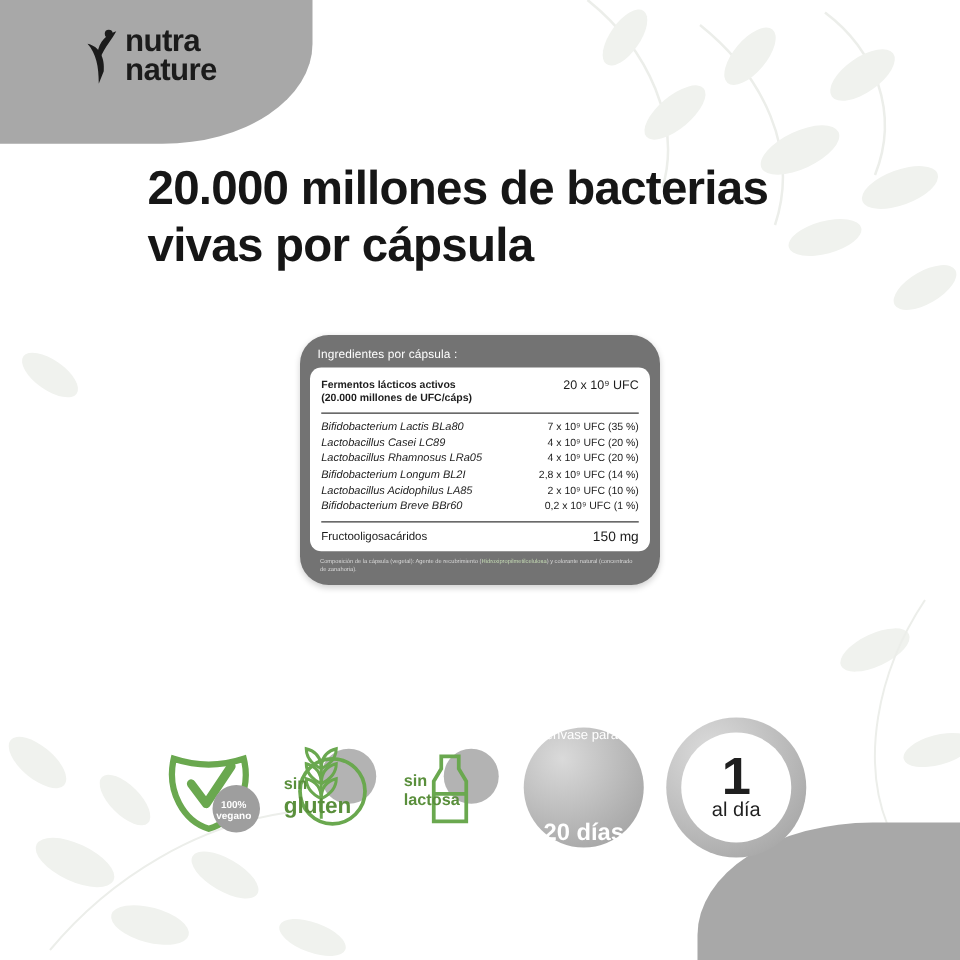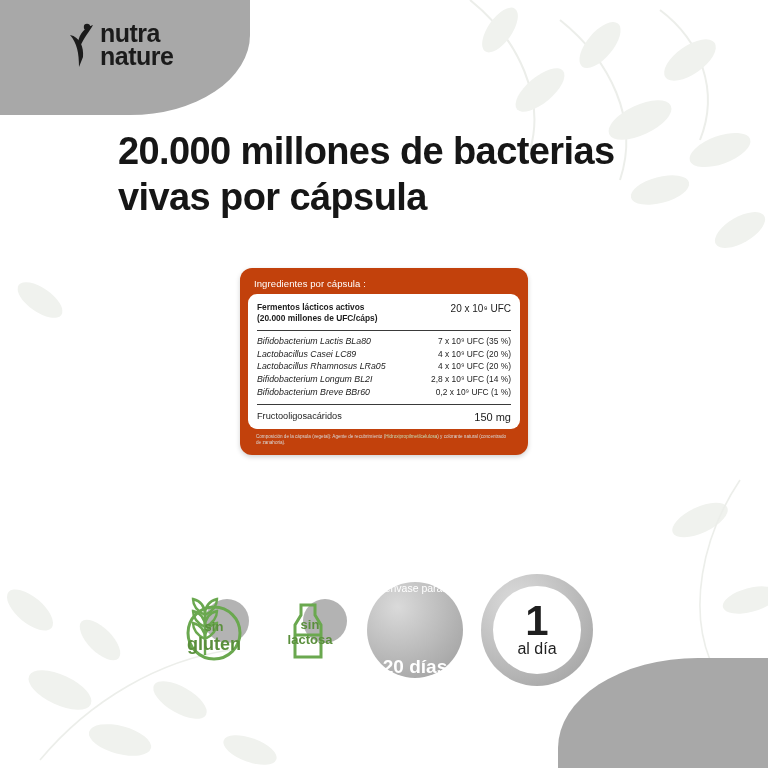--- a/index.html
+++ b/index.html
@@ -92,22 +92,22 @@
 
   
   .panel-wrap {
     position: absolute;
     top: 268px;
     left: 240px;
     width: 288px;
     z-index: 3;
   }
   .panel {
-    background: #c2410c;
-    border-radius: 12px;
+    background: #737373;
+    border-radius: 23px;
     padding: 8px 8px 6px 8px;
     box-shadow: 0 2px 5px rgba(0,0,0,0.18);
   }
   .panel-title {
     color: #ffffff;
     font-size: 9.5px;
     padding: 2px 4px 5px 6px;
     letter-spacing: 0.1px;
   }
   .panel-inner {
@@ -221,21 +221,20 @@
     bottom: 16px;
     text-align: center;
     color: #ffffff;
     font-size: 8px;
     font-weight: bold;
     line-height: 1.05;
   }
   .sin-label {
     position: absolute;
     width: 100%;
-    text-align: center;
     color: #5a8f3c;
     font-weight: bold;
   }
 </style>
 </head>
 <body>
 
 <svg class="leaf-bg" viewBox="0 0 768 768" preserveAspectRatio="none">
   <g fill="none" stroke="#eceeea" stroke-width="2">
     <path d="M660 10 C700 40 720 90 700 140"></path>
@@ -311,40 +310,55 @@
       </div>
       <div class="row strain">
         <div class="name">Lactobacillus Rhamnosus LRa05</div>
         <div class="val">4 x 10⁹ UFC (20 %)</div>
       </div>
       <div class="row strain">
         <div class="name">Bifidobacterium Longum BL2I</div>
         <div class="val">2,8 x 10⁹ UFC (14 %)</div>
       </div>
       <div class="row strain">
+        <div class="name">Lactobacillus  Acidophilus LA85</div>
+        <div class="val">2 x 10⁹ UFC (10 %)</div>
+      </div>
+      <div class="row strain">
         <div class="name">Bifidobacterium Breve BBr60</div>
         <div class="val">0,2 x 10⁹ UFC (1 %)</div>
       </div>
 
       <div class="sep"></div>
 
       <div class="row fos">
         <div class="name">Fructooligosacáridos</div>
         <div class="val">150 mg</div>
       </div>
     </div>
 
     <div class="footnote">
       <span>Composición de la cápsula (vegetal): Agente de recubrimiento (</span><span class="hl">Hidroxipropilmetilcelulosa</span><span>) y colorante natural (concentrado de zanahoria).</span>
     </div>
   </div>
 </div>
 
 <div class="badges">
 
+  <div class="badge badge-vegan">
+    <svg width="86" height="86" viewBox="0 0 86 86">
+      <path d="M16 20 C10 46 24 70 44 76 C66 70 78 44 72 20 C54 26 34 26 16 20 Z" fill="none" stroke="#6aa84f" stroke-width="5"></path>
+      <path d="M30 40 L42 56 L62 26" fill="none" stroke="#6aa84f" stroke-width="7" stroke-linecap="round" stroke-linejoin="round"></path>
+      <circle cx="66" cy="60" r="19" fill="#9e9e9e"></circle>
+    </svg>
+    <div class="vegan-text">
+      <div>100%</div>
+      <div>vegano</div>
+    </div>
+  </div>
 
   <div class="badge badge-gluten">
     <svg width="78" height="78" viewBox="0 0 78 78">
       <circle cx="52" cy="30" r="22" fill="#b3b3b3"></circle>
       <g stroke="#6aa84f" stroke-width="2.4" fill="none">
         <path d="M30 64 C30 48 30 32 30 18"></path>
         <path d="M30 24 C22 20 18 14 18 8 C26 10 30 16 30 24"></path>
         <path d="M30 24 C38 20 42 14 42 8 C34 10 30 16 30 24"></path>
         <path d="M30 36 C22 32 18 26 18 20 C26 22 30 28 30 36"></path>
         <path d="M30 36 C38 32 42 26 42 20 C34 22 30 28 30 36"></path>

